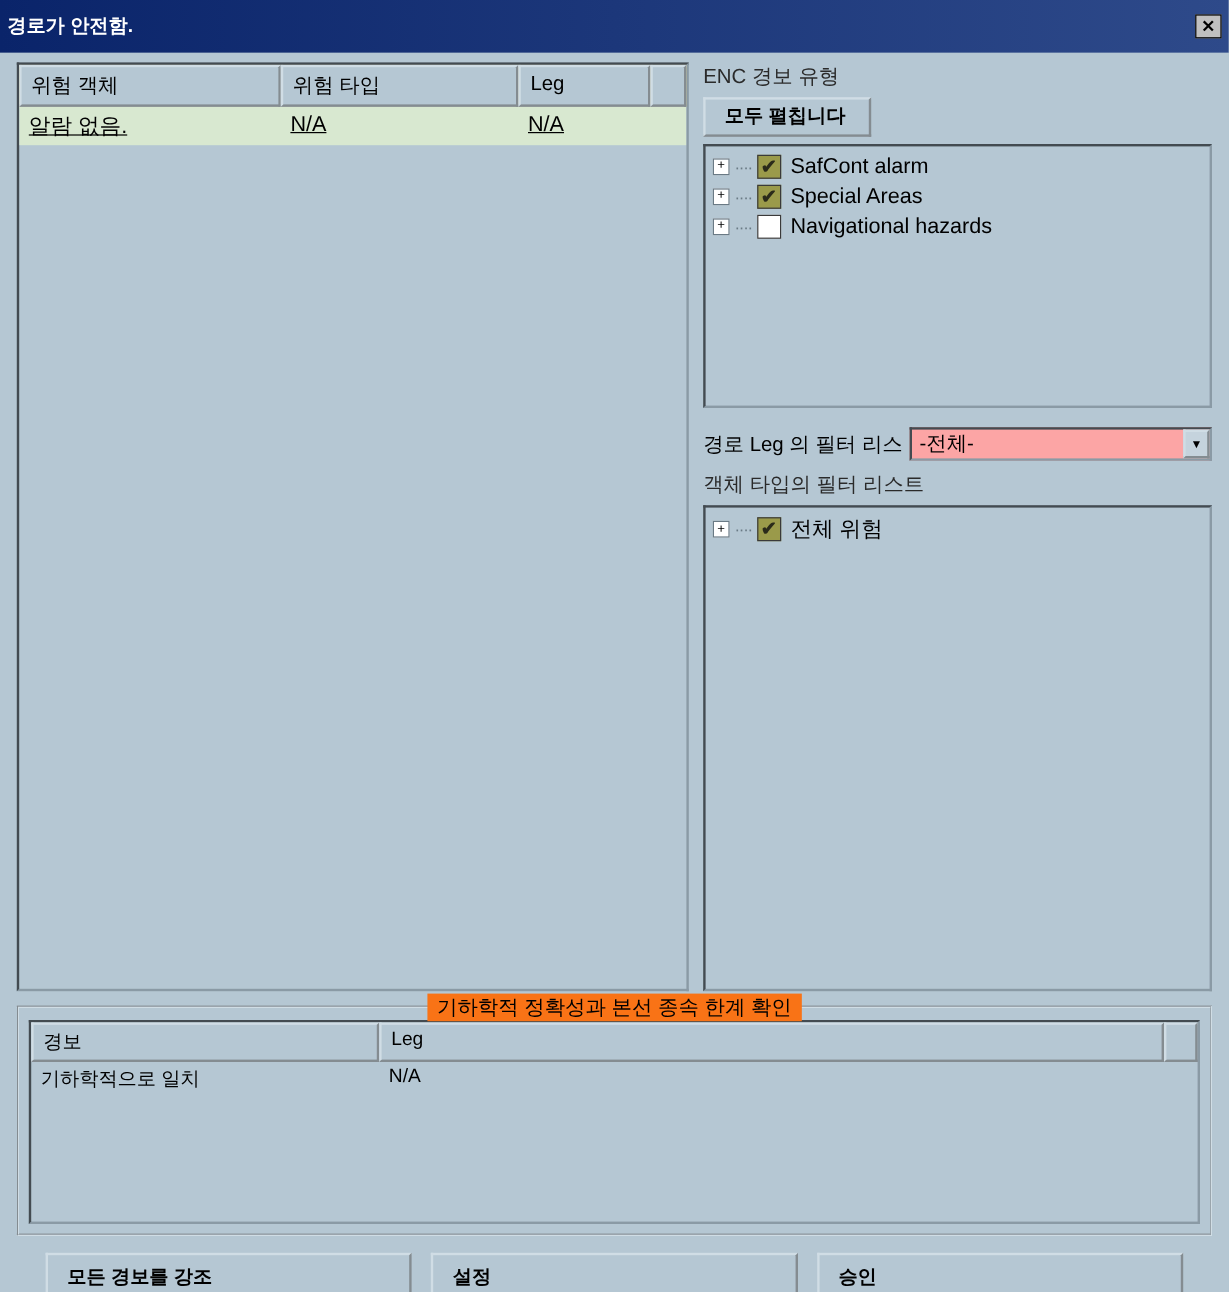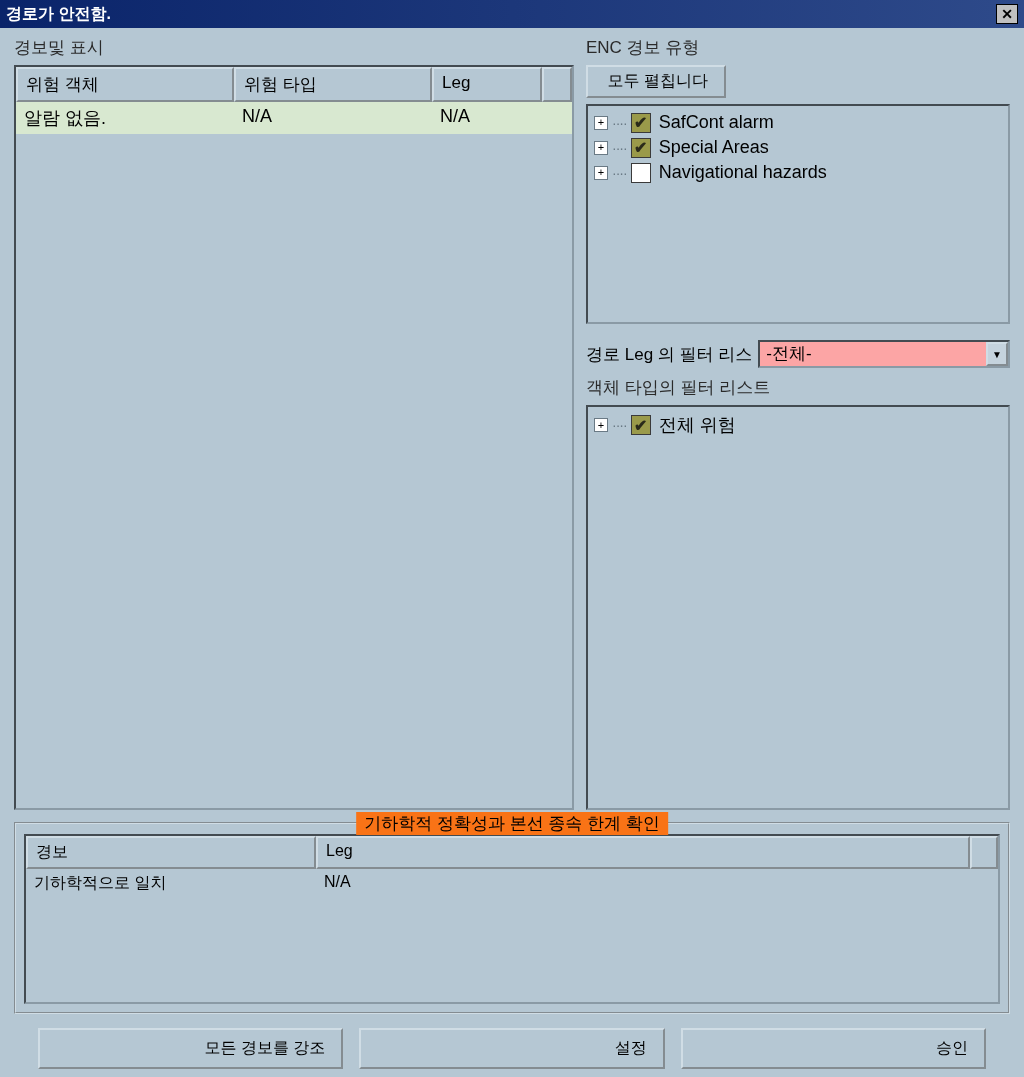--- a/index.html
+++ b/index.html
@@ -12,21 +12,21 @@
       font-size: 16px;
       background: #b5c7d3;
       width: 1024px;
       height: 1077px;
       overflow: hidden;
     }
     .titlebar {
       background: linear-gradient(to right, #0a246a, #2e4a8a);
       color: white;
       font-weight: bold;
-      height: 28px;
+      height: 44px;
       display: flex;
       align-items: center;
       padding: 0 6px;
       justify-content: space-between;
     }
     .titlebar-text {
       font-size: 16px;
     }
     .close-btn {
       width: 22px;
@@ -76,21 +76,22 @@
       margin-bottom: 6px;
       flex-direction: column;
     }
     .btn {
       background: #b5c7d3;
       border: 2px outset #d0dde5;
       padding: 4px 16px;
       font-size: 16px;
       cursor: pointer;
       min-width: 140px;
-      text-align: right;
+      text-align: left;
+      font-weight: bold;
     }
     .table-container {
       border: 2px inset #8a9aa5;
       background: #b5c7d3;
       flex: 1;
       overflow: auto;
     }
     .table-header {
       display: flex;
       background: #eab308;
@@ -105,20 +106,21 @@
     .th-2 { flex: 0 0 198px; }
     .th-3 { flex: 0 0 110px; }
     .th-4 { flex: 1; }
     .table-row {
       display: flex;
       background: #d8e8d0;
     }
     .table-cell {
       padding: 4px 8px;
       font-size: 18px;
+      text-decoration: underline;
     }
     .tc-1 { flex: 0 0 218px; }
     .tc-2 { flex: 0 0 198px; }
     .tc-3 { flex: 0 0 110px; }
     .tree-container {
       border: 2px inset #8a9aa5;
       background: #b5c7d3;
       padding: 6px;
       overflow: auto;
     }
@@ -255,21 +257,20 @@
   <span class="titlebar-text">경로가 안전함.</span>
   <div class="close-btn">
     <span>✕</span>
   </div>
 </div>
 
 <div class="content">
   <div class="top-section">
 
     <div class="left-panel">
-      <div class="section-label">경보및 표시</div>
       <div class="table-container">
         <div class="table-header">
           <div class="table-header-cell th-1">위험 객체</div>
           <div class="table-header-cell th-2">위험 타입</div>
           <div class="table-header-cell th-3">Leg</div>
           <div class="table-header-cell th-4"></div>
         </div>
         <div class="table-row">
           <div class="table-cell tc-1">알람 없음.</div>
           <div class="table-cell tc-2">N/A</div>

